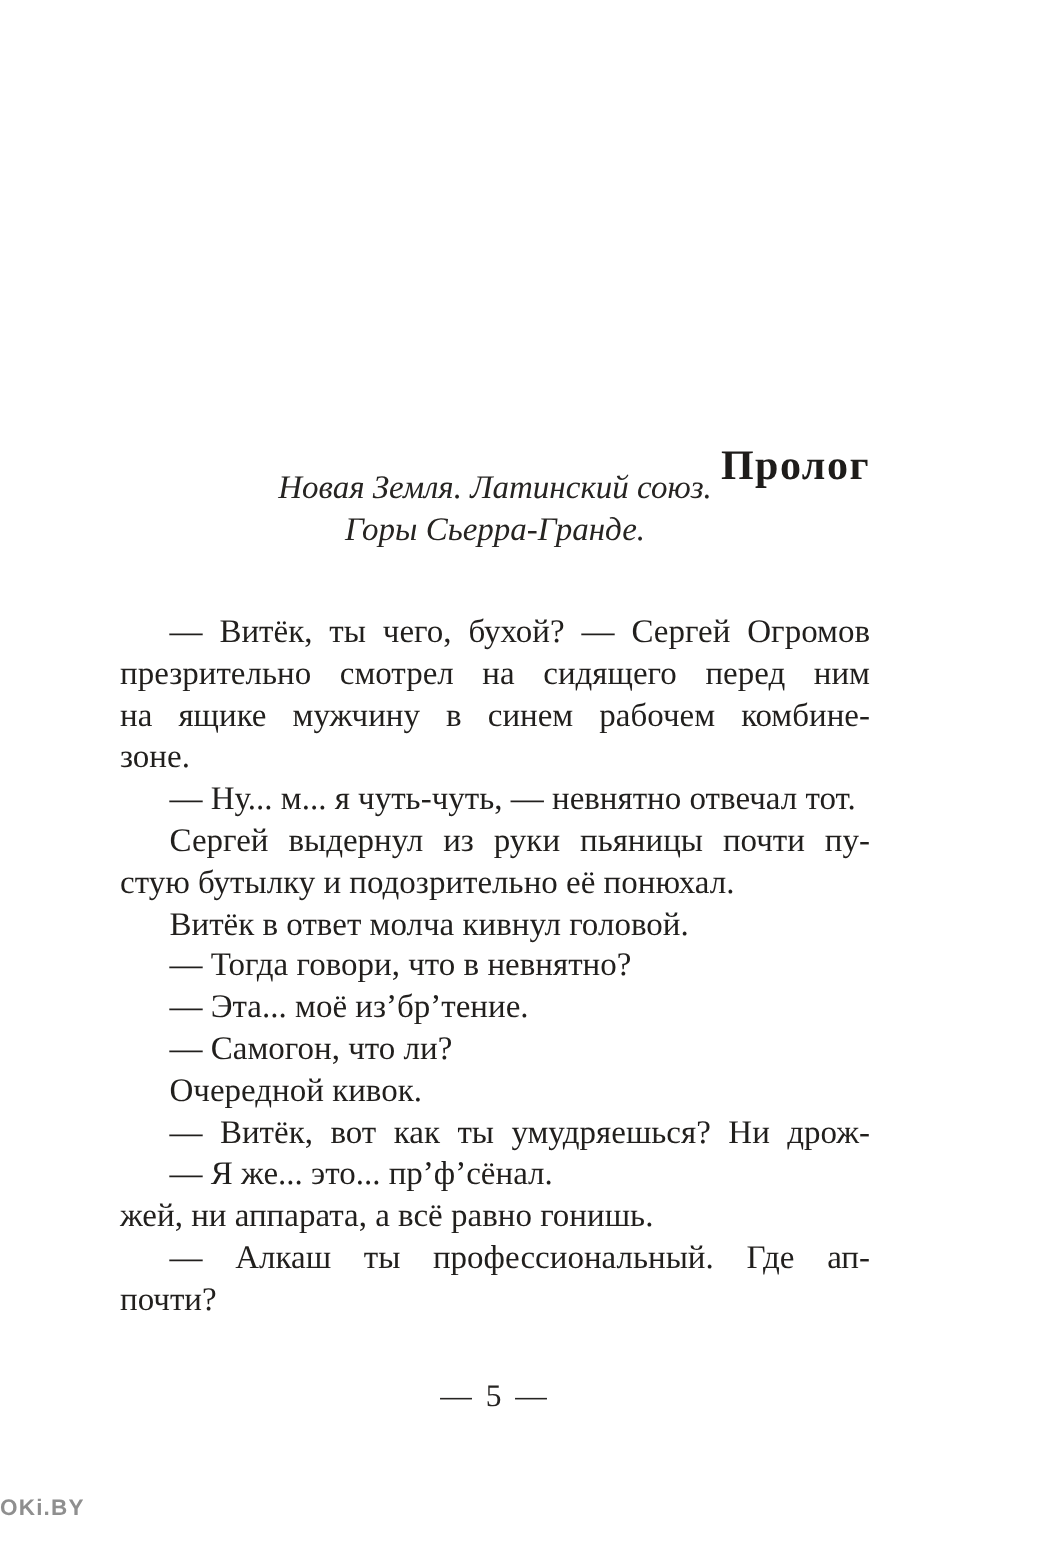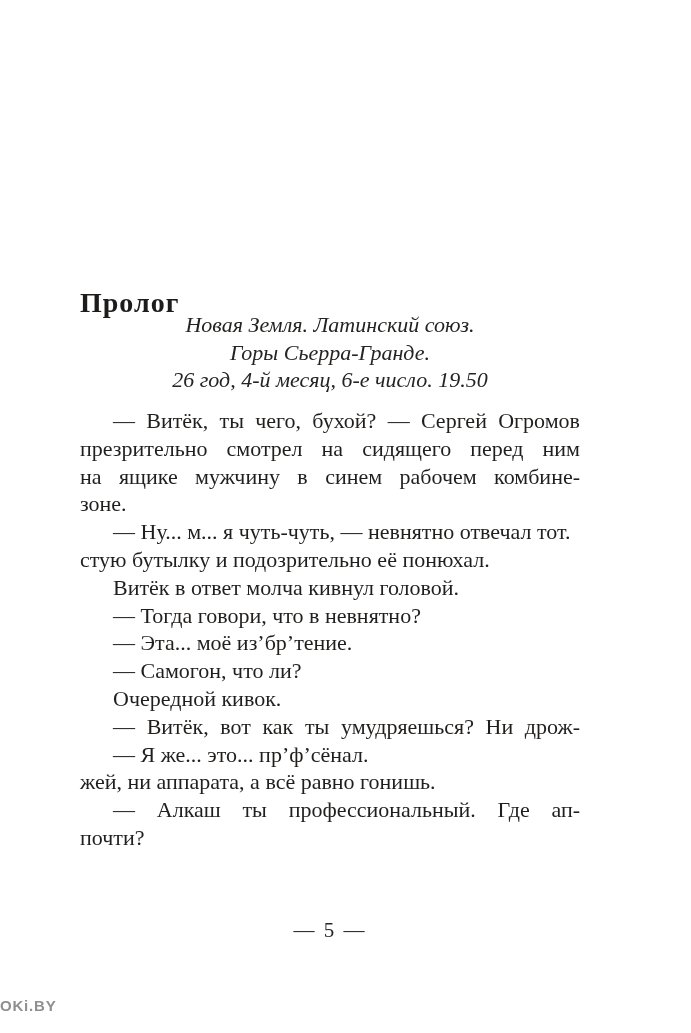--- a/index.html
+++ b/index.html
@@ -14,24 +14,24 @@
     font-family: "Liberation Serif", serif;
     overflow: hidden;
   }
   .page {
     position: absolute;
     inset: 0;
     background: #ffffff;
   }
   .chapter-title {
     position: absolute;
-    top: 264px;
+    top: 272px;
     left: 80px;
     width: 500px;
-    text-align: left;
+    text-align: right;
     font-size: 28px;
     line-height: 40px;
     color: #1e1c1a;
     letter-spacing: 1px;
   }
   .scene-heading {
     position: absolute;
     top: 311px;
     left: 60px;
     width: 540px;
@@ -95,29 +95,29 @@
 </head>
 <body>
 
 <div class="page">
 
   <h1 class="chapter-title">Пролог</h1>
 
   <div class="scene-heading">
       <span class="heading-line">Новая Земля. Латинский союз.</span>
       <span class="heading-line">Горы Сьерра-Гранде.</span>
-      <span class="heading-line">26 год, 4-й месяц, 6-е число. 19.50</span>
     </div>
 
   <div class="body-text">
       <div class="body-line indent">— Витёк, ты чего, бухой? — Сергей Огромов</div>
       <div class="body-line">презрительно смотрел на сидящего перед ним</div>
       <div class="body-line">на ящике мужчину в синем рабочем комбине-</div>
       <div class="body-line last">зоне.</div>
       <div class="body-line indent last">— Ну... м... я чуть-чуть, — невнятно отвечал тот.</div>
+      <div class="body-line indent">Сергей выдернул из руки пьяницы почти пу-</div>
       <div class="body-line last">стую бутылку и подозрительно её понюхал.</div>
       <div class="body-line indent last">Витёк в ответ молча кивнул головой.</div>
       <div class="body-line indent last">— Тогда говори, что в невнятно?</div>
       <div class="body-line indent last">— Эта... моё из’бр’тение.</div>
       <div class="body-line indent last">— Самогон, что ли?</div>
       <div class="body-line indent last">Очередной кивок.</div>
       <div class="body-line indent">— Витёк, вот как ты умудряешься? Ни дрож-</div>
       <div class="body-line indent last">— Я же... это... пр’ф’сёнал.</div>
       <div class="body-line last">жей, ни аппарата, а всё равно гонишь.</div>
       <div class="body-line indent">— Алкаш ты профессиональный. Где ап-</div>

